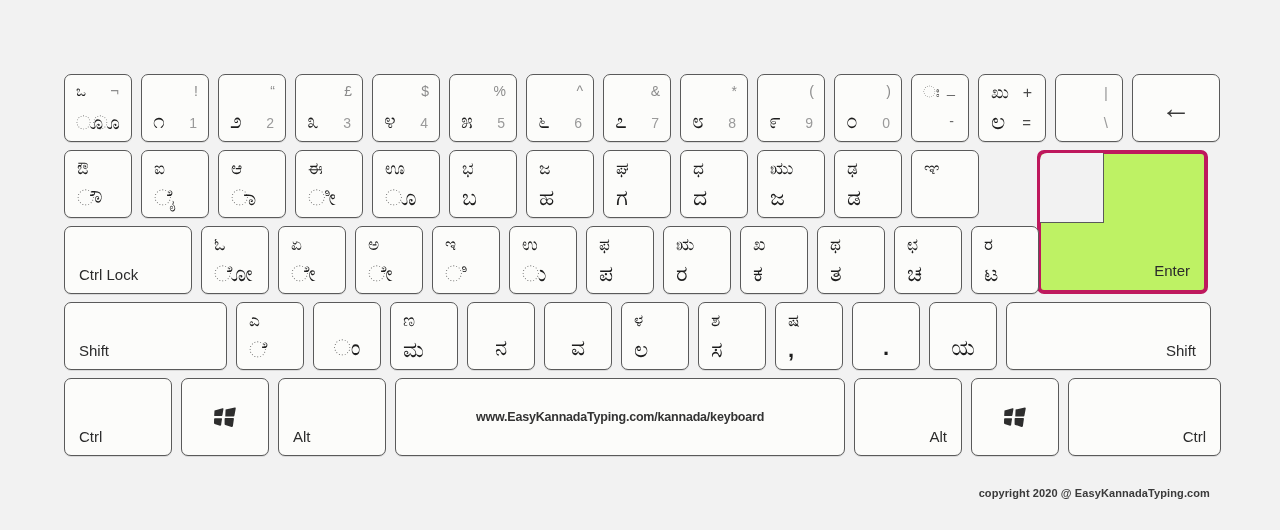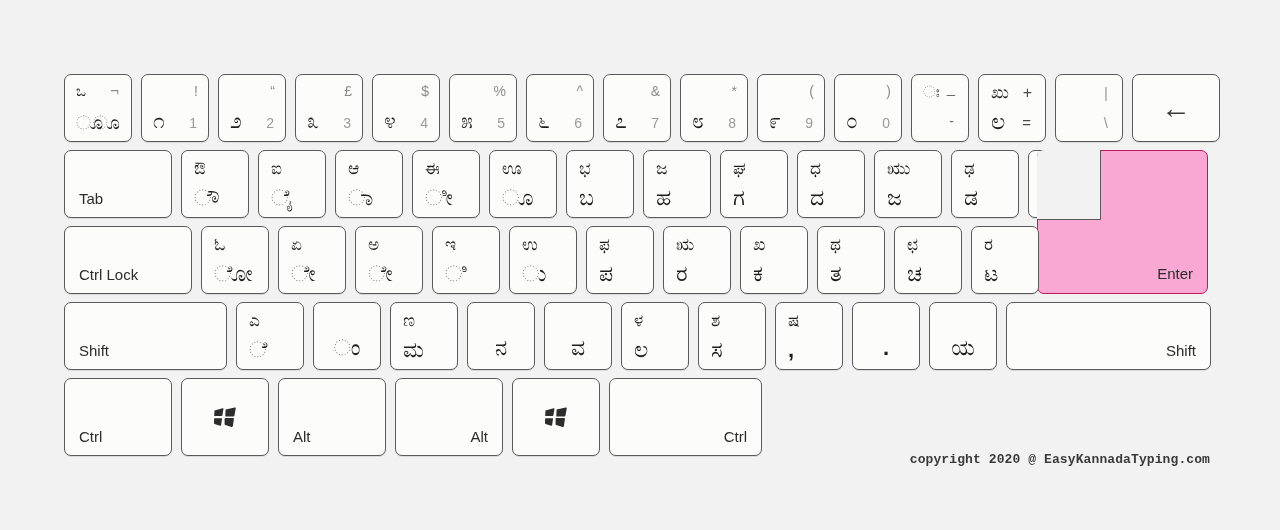--- a/index.html
+++ b/index.html
@@ -113,22 +113,22 @@
     line-height: 1;
   }
 
   
   .enter-key {
     position: absolute;
     top: 150px;
     left: 1037px;
     width: 171px;
     height: 144px;
-    background: #f9a8d4;
-    border: 1px solid #be185d;
+    background: #bef264;
+    border: 4px solid #be185d;
     border-radius: 7px;
   }
   .enter-notch {
     position: absolute;
     top: -1px; left: -1px;
     width: 64px; height: 70px;
     background: #f2f2f2;
     border-right: 1px solid #5a5a5a;
     border-bottom: 1px solid #5a5a5a;
     border-top-left-radius: 7px;
@@ -161,26 +161,25 @@
   .footer-left {
     position: absolute;
     left: 64px; top: 465px;
     font-size: 11.5px;
     font-weight: bold;
     color: #2b2b2b;
     letter-spacing: 0.1px;
   }
   .footer-right {
     position: absolute;
-    right: 70px; top: 452px;
-    font-size: 13px;
+    right: 70px; top: 487px;
+    font-size: 11px;
     font-weight: bold;
     color: #3a3a3a;
     letter-spacing: 0.1px;
-    font-family: Liberation Mono, monospace;
   }
 </style>
 </head>
 <body>
 
 <div id="keyboard">
 
   <div class="kb-row" id="row-number">
 
     <div class="key h-num" style="width:68px">
@@ -268,23 +267,20 @@
       <span class="lg lg-pipe-br">\</span>
     </div>
 
     <div class="key h-num" style="width:88px">
       <span class="backspace-arrow">←</span>
     </div>
   </div>
 
   <div class="kb-row" id="row-tab">
 
-    <div class="key h-std" style="width:108px">
-      <span class="lg lg-word-bl">Tab</span>
-    </div>
 
     <div class="key h-std" style="width:68px">
       <span class="lg lg-kan-tl">ಔ</span>
       <span class="lg lg-kan-bl2">ೌ</span>
     </div>
 
     <div class="key h-std" style="width:68px">
       <span class="lg lg-kan-tl">ಐ</span>
       <span class="lg lg-kan-bl2">ೈ</span>
     </div>
@@ -475,20 +471,23 @@
         <path d="M11.6,0.9 L20.8,-1.0 C21.5,-1.1 21.9,-0.5 21.7,0.2 L20.4,7.2 C20.3,7.7 20.0,8.0 19.5,8.0 L12.0,8.0 C11.5,8.0 11.2,7.6 11.3,7.1 Z" fill="#2d2d2d" transform="translate(0,1.6)"></path>
         <path d="M0.9,11.2 L7.3,11.2 C7.8,11.2 8.1,11.6 8.0,12.1 L7.1,17.9 C7.0,18.5 6.5,18.9 6.0,18.7 L0.6,17.0 C0.2,16.9 0.0,16.5 0.0,16.1 L0.1,11.9 C0.1,11.5 0.4,11.2 0.9,11.2 Z" fill="#2d2d2d"></path>
         <path d="M11.4,11.0 L19.2,11.0 C19.7,11.0 20.0,11.4 19.9,11.9 L18.9,19.0 C18.8,19.7 18.2,20.1 17.6,19.9 L11.3,17.9 C10.9,17.8 10.6,17.4 10.6,16.9 L10.6,11.7 C10.6,11.3 10.9,11.0 11.4,11.0 Z" fill="#2d2d2d"></path>
       </svg>
     </div>
 
     <div class="key" style="width:108px;height:78px">
       <span class="lg lg-word-bl">Alt</span>
     </div>
 
+    <div class="key" style="width:450px;height:78px">
+      <span class="spacebar-text">www.EasyKannadaTyping.com/kannada/keyboard</span>
+    </div>
 
     <div class="key" style="width:108px;height:78px">
       <span class="lg lg-word-br">Alt</span>
     </div>
 
     <div class="key" style="width:88px;height:78px">
       <svg class="win-icon" viewBox="0 0 22 20">
         <path d="M0.5,3.6 L8.6,1.2 C9.2,1.0 9.6,1.6 9.4,2.3 L8.4,8.3 C8.3,8.8 8.0,9.1 7.6,9.1 L0.9,9.1 C0.4,9.1 0.1,8.7 0.2,8.2 Z" fill="#2d2d2d"></path>
         <path d="M11.6,0.9 L20.8,-1.0 C21.5,-1.1 21.9,-0.5 21.7,0.2 L20.4,7.2 C20.3,7.7 20.0,8.0 19.5,8.0 L12.0,8.0 C11.5,8.0 11.2,7.6 11.3,7.1 Z" fill="#2d2d2d" transform="translate(0,1.6)"></path>
         <path d="M0.9,11.2 L7.3,11.2 C7.8,11.2 8.1,11.6 8.0,12.1 L7.1,17.9 C7.0,18.5 6.5,18.9 6.0,18.7 L0.6,17.0 C0.2,16.9 0.0,16.5 0.0,16.1 L0.1,11.9 C0.1,11.5 0.4,11.2 0.9,11.2 Z" fill="#2d2d2d"></path>

